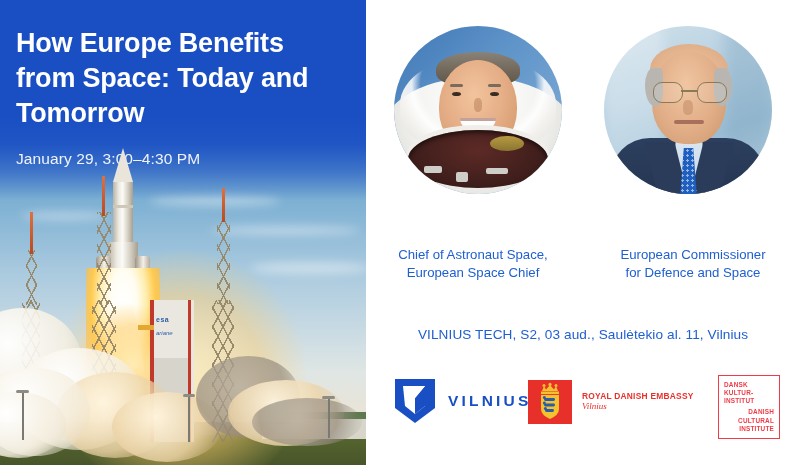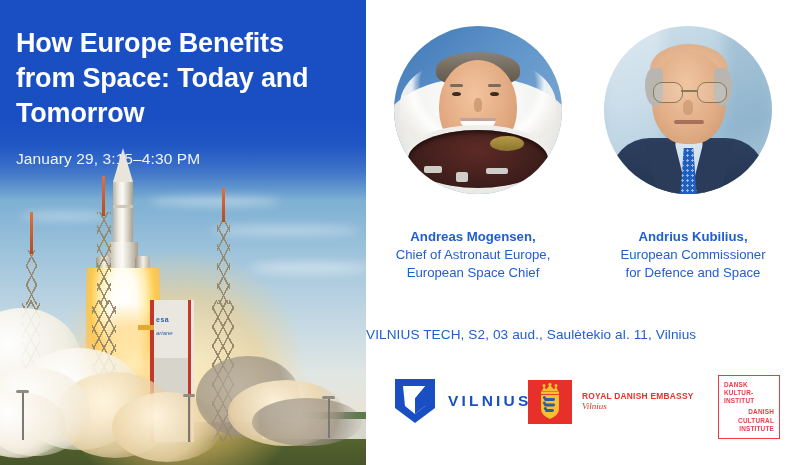--- a/index.html
+++ b/index.html
@@ -117,21 +117,21 @@
   .glasses{position:absolute;left:49px;top:56px;width:72px;height:20px;}
   .lens{position:absolute;width:28px;height:19px;border:1.6px solid #8a7a58;border-radius:9px;background:rgba(255,255,255,.12);}
   .bridge{position:absolute;left:28px;top:8px;width:16px;height:1.6px;background:#8a7a58;}
   .mouth2{position:absolute;left:70px;top:94px;width:30px;height:4px;border-radius:3px;background:#a8705a;}
   .nose2{position:absolute;left:79px;top:74px;width:10px;height:15px;border-radius:40%;background:rgba(185,130,92,.45);}
 
   .captions{position:absolute;left:0;top:228px;width:434px;display:flex;justify-content:center;gap:30px;}
   .cap{width:190px;text-align:center;color:#1f5fd0;font-size:13.2px;line-height:1.38;}
   .cap b{font-weight:bold;}
 
-  .venue{position:absolute;left:0;top:327px;width:434px;text-align:left;color:#1f5fd0;font-size:13.6px;letter-spacing:.1px;}
+  .venue{position:absolute;left:0;top:327px;width:434px;text-align:center;color:#1f5fd0;font-size:13.6px;letter-spacing:.1px;}
 
   
   .logos{position:absolute;left:0;top:372px;width:434px;height:72px;}
 
   .vt{position:absolute;left:28px;top:6px;display:flex;align-items:center;gap:12px;}
   .vt-text{color:#1a4fc4;font-weight:bold;font-size:15.5px;letter-spacing:3.2px;line-height:1.22;}
 
   .emb{position:absolute;left:162px;top:8px;display:flex;align-items:center;gap:10px;}
   .flagbox{width:44px;height:44px;background:#e8302a;position:relative;}
   .emb-txt1{color:#e8302a;font-weight:bold;font-size:8.4px;letter-spacing:.25px;line-height:1.2;}
@@ -206,21 +206,21 @@
 
     <div class="lamp" style="left:22px;top:392px;height:48px;z-index:12;"></div>
     <div class="lamp-head" style="left:16px;top:390px;width:13px;z-index:12;"></div>
     <div class="lamp" style="left:188px;top:396px;height:46px;z-index:12;"></div>
     <div class="lamp-head" style="left:183px;top:394px;width:12px;z-index:12;"></div>
     <div class="lamp" style="left:328px;top:398px;height:40px;z-index:12;"></div>
     <div class="lamp-head" style="left:322px;top:396px;width:13px;z-index:12;"></div>
 
     <div class="blue-overlay"></div>
     <div class="title">How Europe Benefits from Space: Today and Tomorrow</div>
-    <div class="date">January 29, 3:15–4:30 PM</div>
+    <div class="date">January 29, 3:00–4:30 PM</div>
   </div>
 
   <div class="right">
 
     <div class="portraits">
 
       <div class="avatar p1">
         <div class="suit"></div>
         <div class="helmet-edge"></div>
         <div class="hair1"></div>
@@ -258,26 +258,26 @@
           <div class="bridge"></div>
         </div>
         <div class="nose2"></div>
         <div class="mouth2"></div>
       </div>
 
     </div>
 
     <div class="captions">
       <div class="cap">
-        <b>Andreas Mogensen,</b><br>
-        <span>Chief of Astronaut Europe,</span><br>
+        <br>
+        <span>Chief of Astronaut Space,</span><br>
         <span>European Space Chief</span>
       </div>
       <div class="cap">
-        <b>Andrius Kubilius,</b><br>
+        <br>
         <span>European Commissioner</span><br>
         <span>for Defence and Space</span>
       </div>
     </div>
 
     <div class="venue">VILNIUS TECH, S2, 03 aud., Saulėtekio al. 11, Vilnius</div>
 
     <div class="logos">
 
       <div class="vt">

